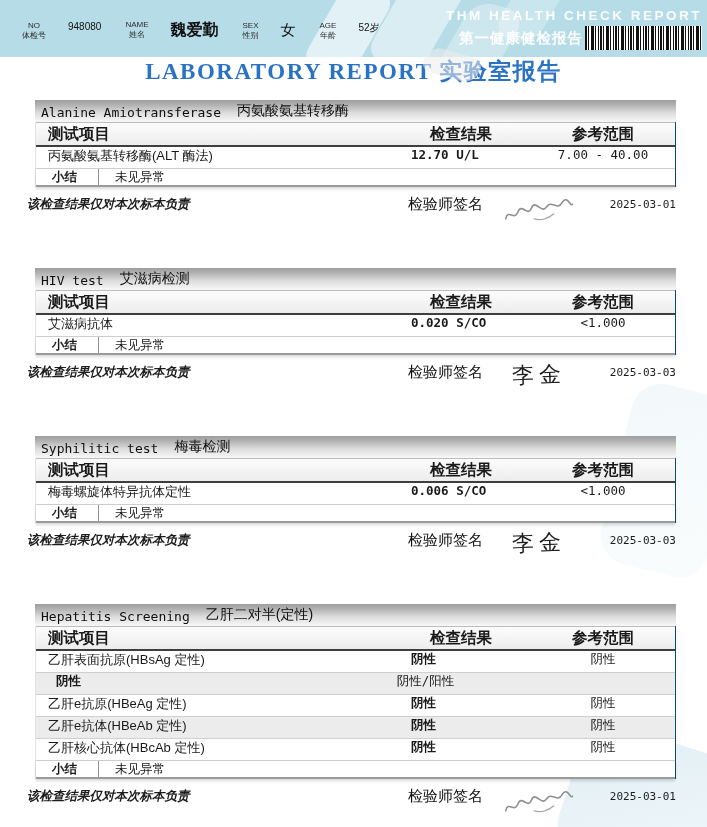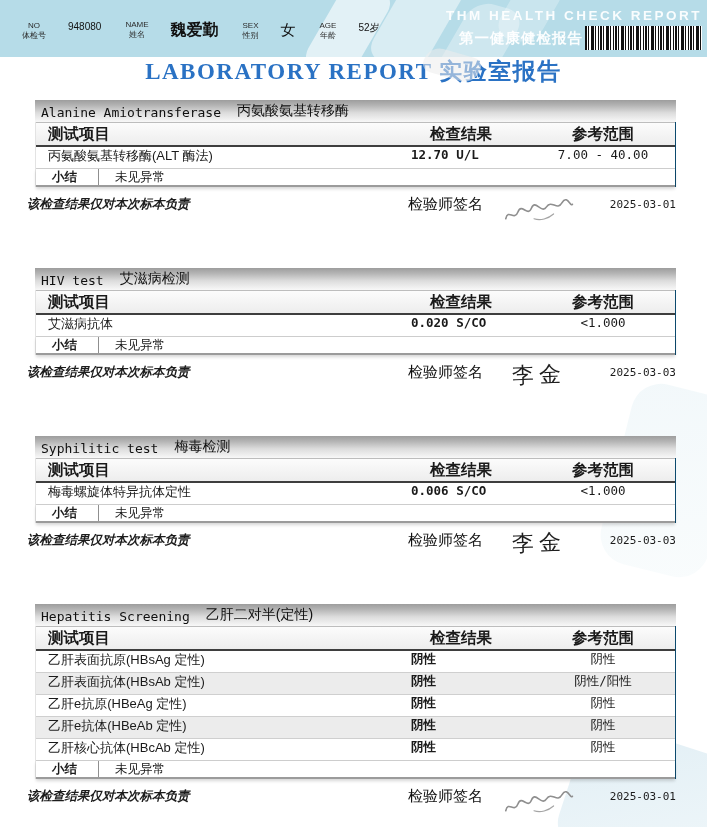--- a/index.html
+++ b/index.html
@@ -256,21 +256,20 @@
         <div class="c3">参考范围</div>
       </div>
       <div>
   <div class="trow">
     <div class="c1">乙肝表面抗原(HBsAg 定性)</div>
     <div class="c2">阴性</div>
     <div class="c3">阴性</div>
   </div>
 
   <div class="trow">
-    <div class="c1">乙肝表面抗体(HBsAb 定性)</div>
     <div class="c2">阴性</div>
     <div class="c3">阴性/阳性</div>
   </div>
 
   <div class="trow">
     <div class="c1">乙肝e抗原(HBeAg 定性)</div>
     <div class="c2">阴性</div>
     <div class="c3">阴性</div>
   </div>
 

